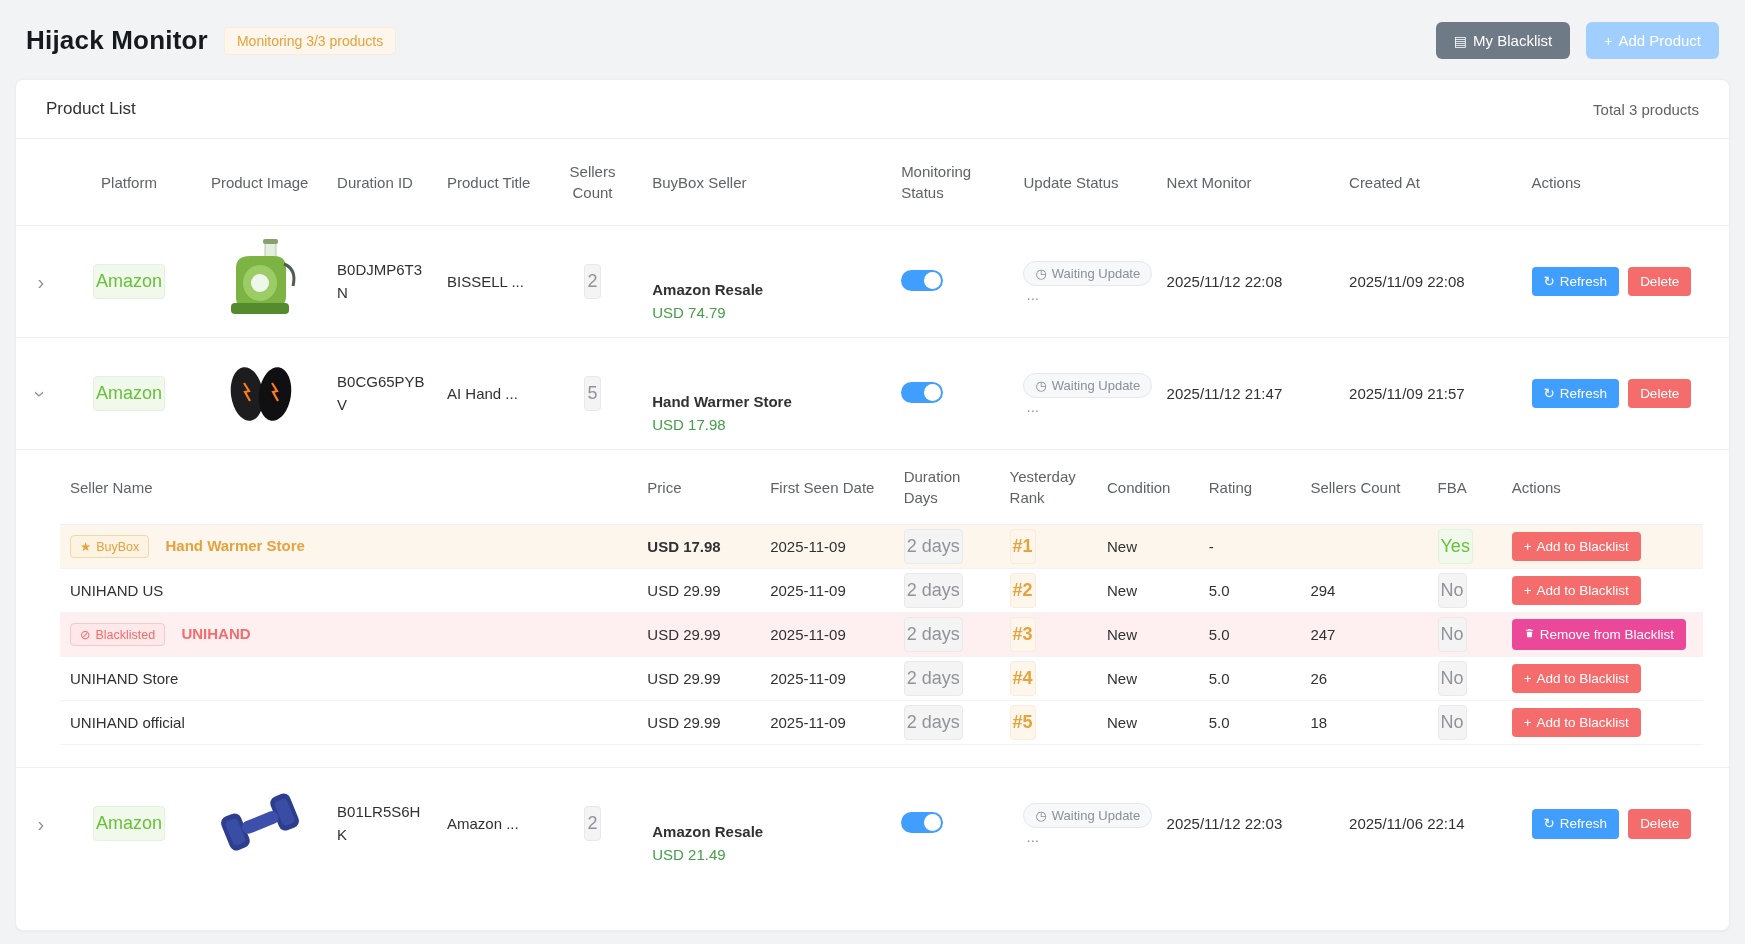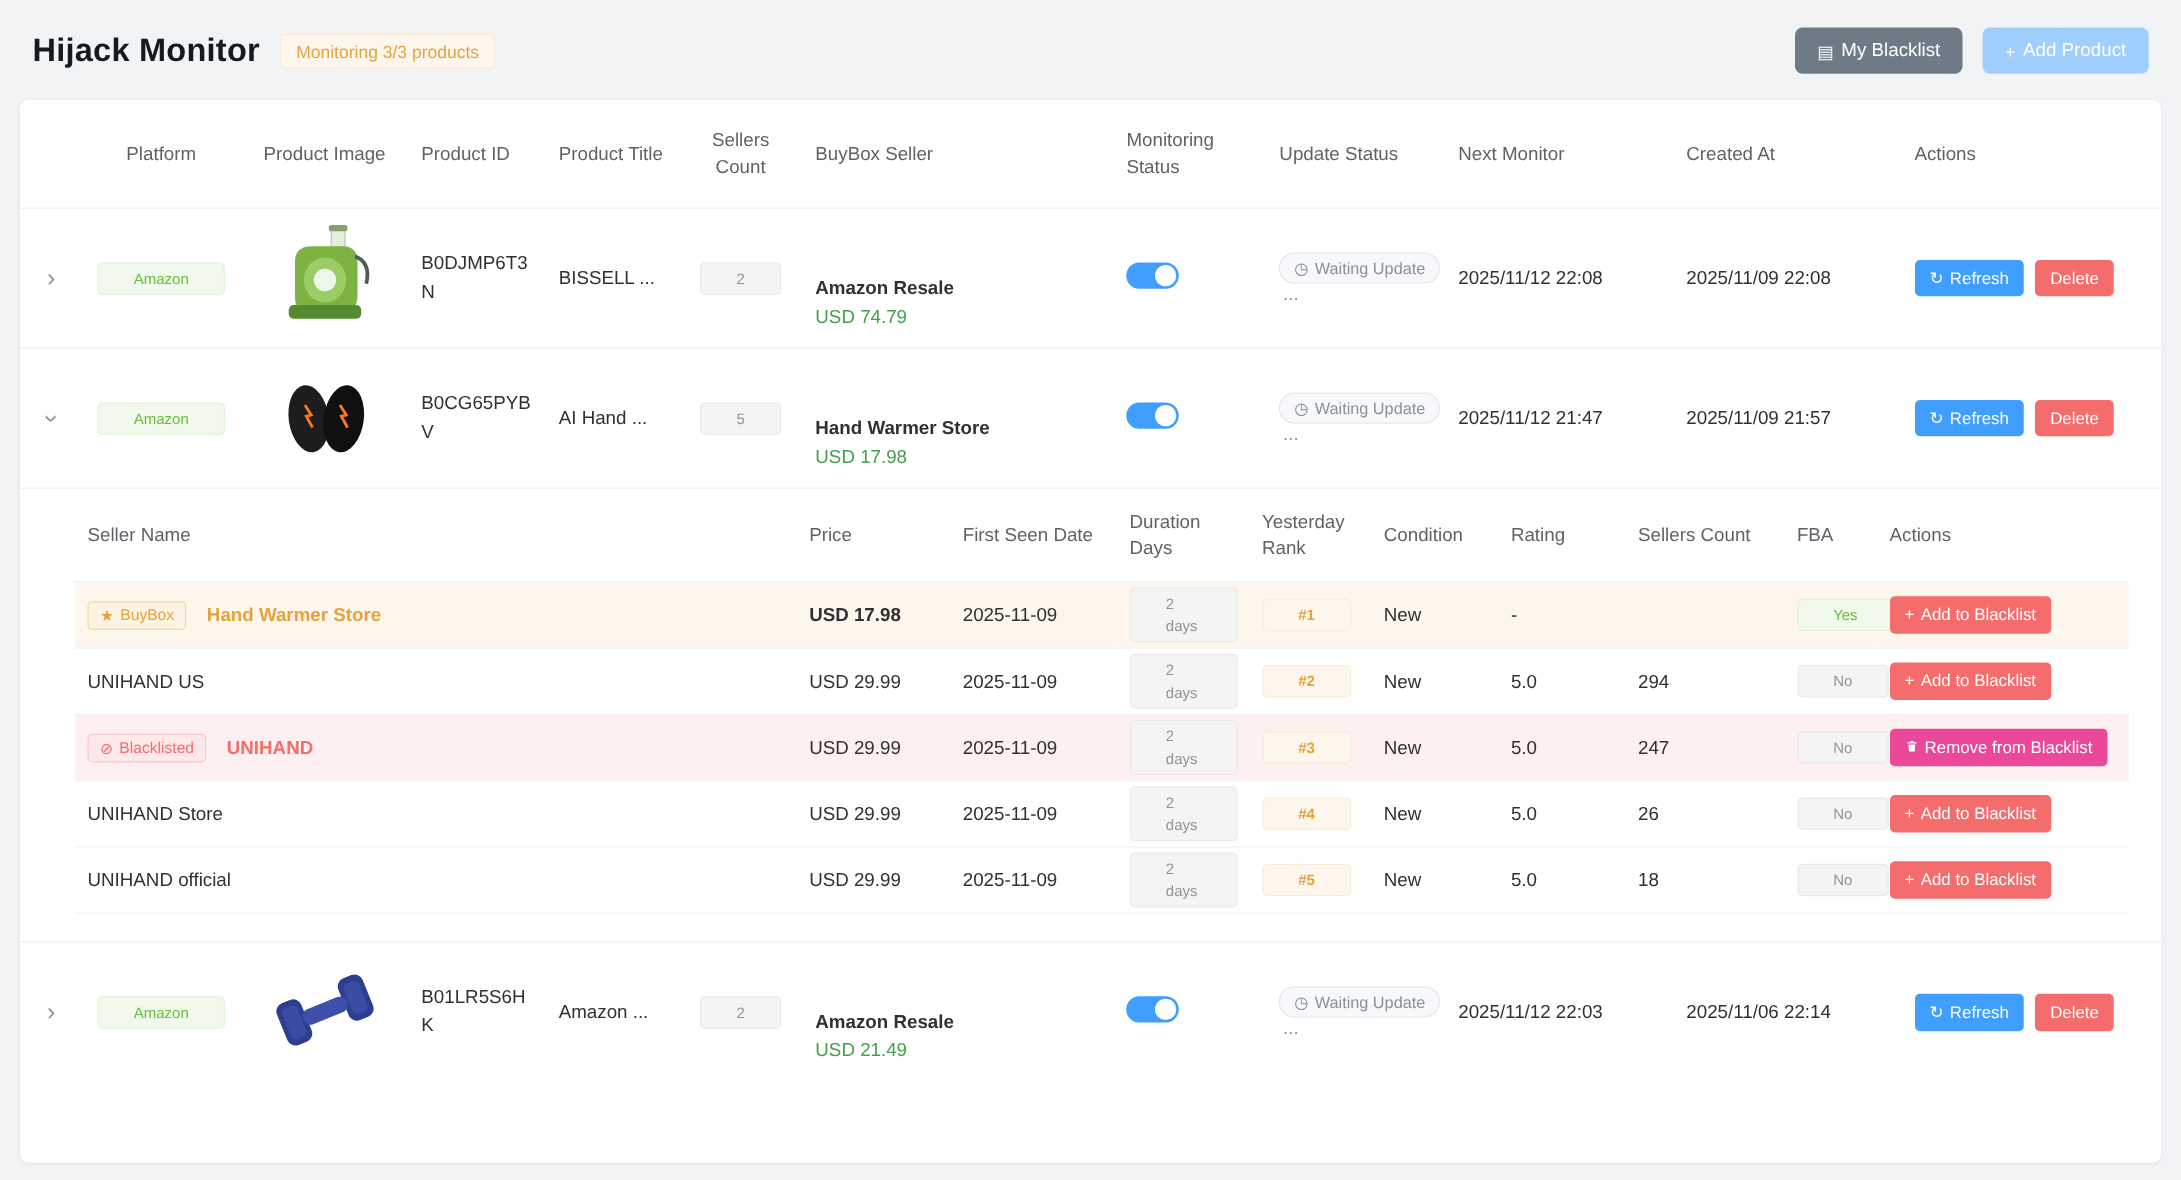--- a/index.html
+++ b/index.html
@@ -44,21 +44,21 @@
   }
   .main-table th.center, .main-table td.center { text-align:center; }
   .prow td {
     height:112px; padding:8px 10px; vertical-align:middle;
     border-top:1px solid #f0f0f0; font-size:15px; color:#303133;
   }
   .expand-cell { border-top:1px solid #f0f0f0; border-bottom:1px solid #f0f0f0; padding:0 26px 22px 44px; }
   .chev { color:#909399; font-size:20px; cursor:pointer; display:inline-block; line-height:1; }
   .chev.open { transform:rotate(90deg); }
   .tag {
-    display:inline-block; padding:3px 28px; border-radius:4px; font-size:12px; line-height:1.5;
+    display:inline-block; padding:3px 2px; border-radius:4px; font-size:18px; line-height:1.5;
   }
   .tag-green { background:#f0f9eb; color:#67c23a; border:1px solid #e1f3d8; }
   .tag-gray  { background:#f4f4f5; color:#909399; border:1px solid #e9e9eb; }
   .tag-rank  { background:#fdf6ec; color:#e6a23c; border:1px solid #faecd8; font-weight:600; }
   .pimg { display:inline-block; width:88px; height:88px; background:#fff; }
   .idtext { word-break:break-all; line-height:1.5; }
   .bb-name { color:#303133; margin-bottom:6px; font-weight:600;margin-top:39px; }
   .bb-price { color:#45a049; font-weight:400; }
   .toggle {
     position:relative; display:inline-block; width:42px; height:21px;
@@ -114,20 +114,24 @@
     <span class="hicon">▤</span>
     <span>My Blacklist</span>
   </button>
   <button class="hbtn btn-addprod">
     <span class="hicon">+</span>
     <span>Add Product</span>
   </button>
 </header>
 
 <section class="card">
+  <div class="card-head">
+    <div class="card-title">Product List</div>
+    <div class="card-total">Total 3 products</div>
+  </div>
 
   <table class="main-table">
     <colgroup>
       <col style="width:48px">
         <col style="width:122px">
         <col style="width:130px">
         <col style="width:106px">
       <col style="width:102px">
         <col style="width:96px">
         <col style="width:240px">
@@ -135,21 +139,21 @@
       <col style="width:138px">
         <col style="width:176px">
         <col style="width:176px">
         <col style="width:200px">
     </colgroup>
     <thead>
       <tr>
         <th></th>
         <th class="center">Platform</th>
         <th class="center">Product Image</th>
-        <th>Product ID</th>
+        <th>Duration ID</th>
         <th>Product Title</th>
         <th class="center">Sellers Count</th>
         <th>BuyBox Seller</th>
         <th>Monitoring Status</th>
         <th>Update Status</th>
         <th>Next Monitor</th>
         <th>Created At</th>
         <th>Actions</th>
       </tr>
     </thead>

